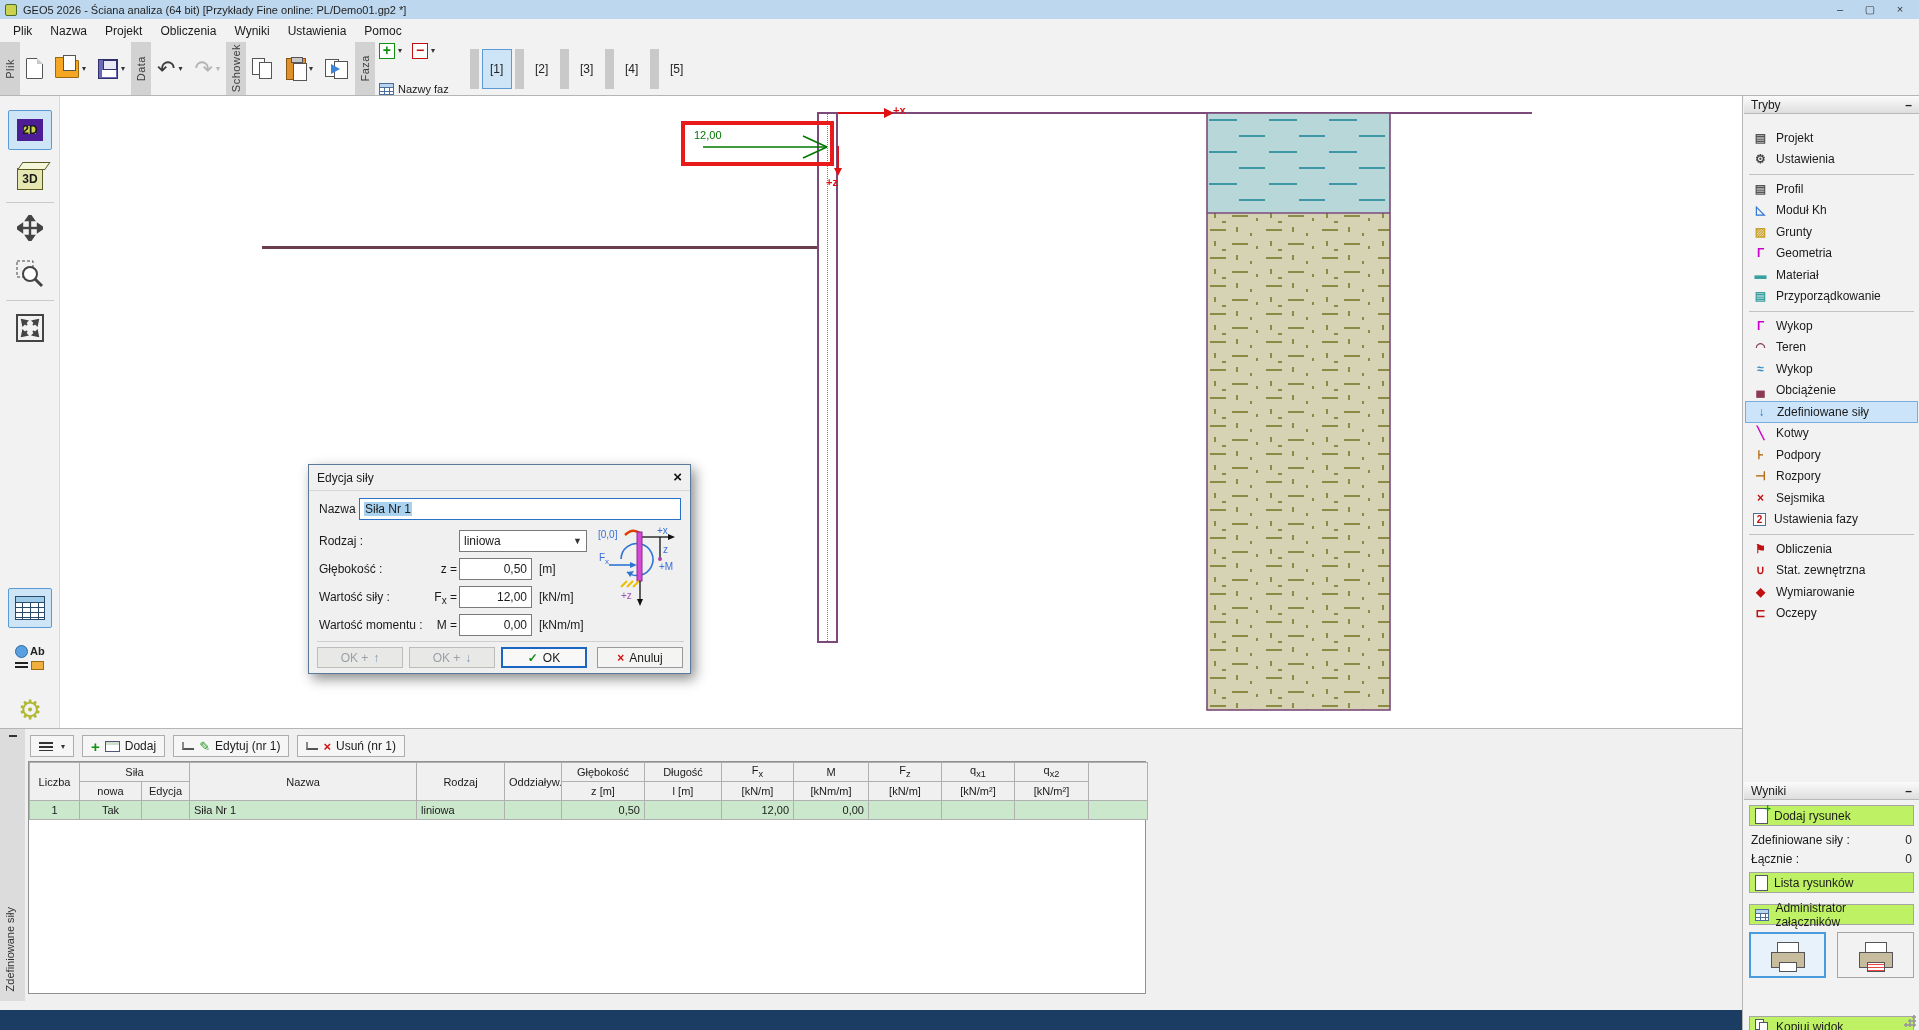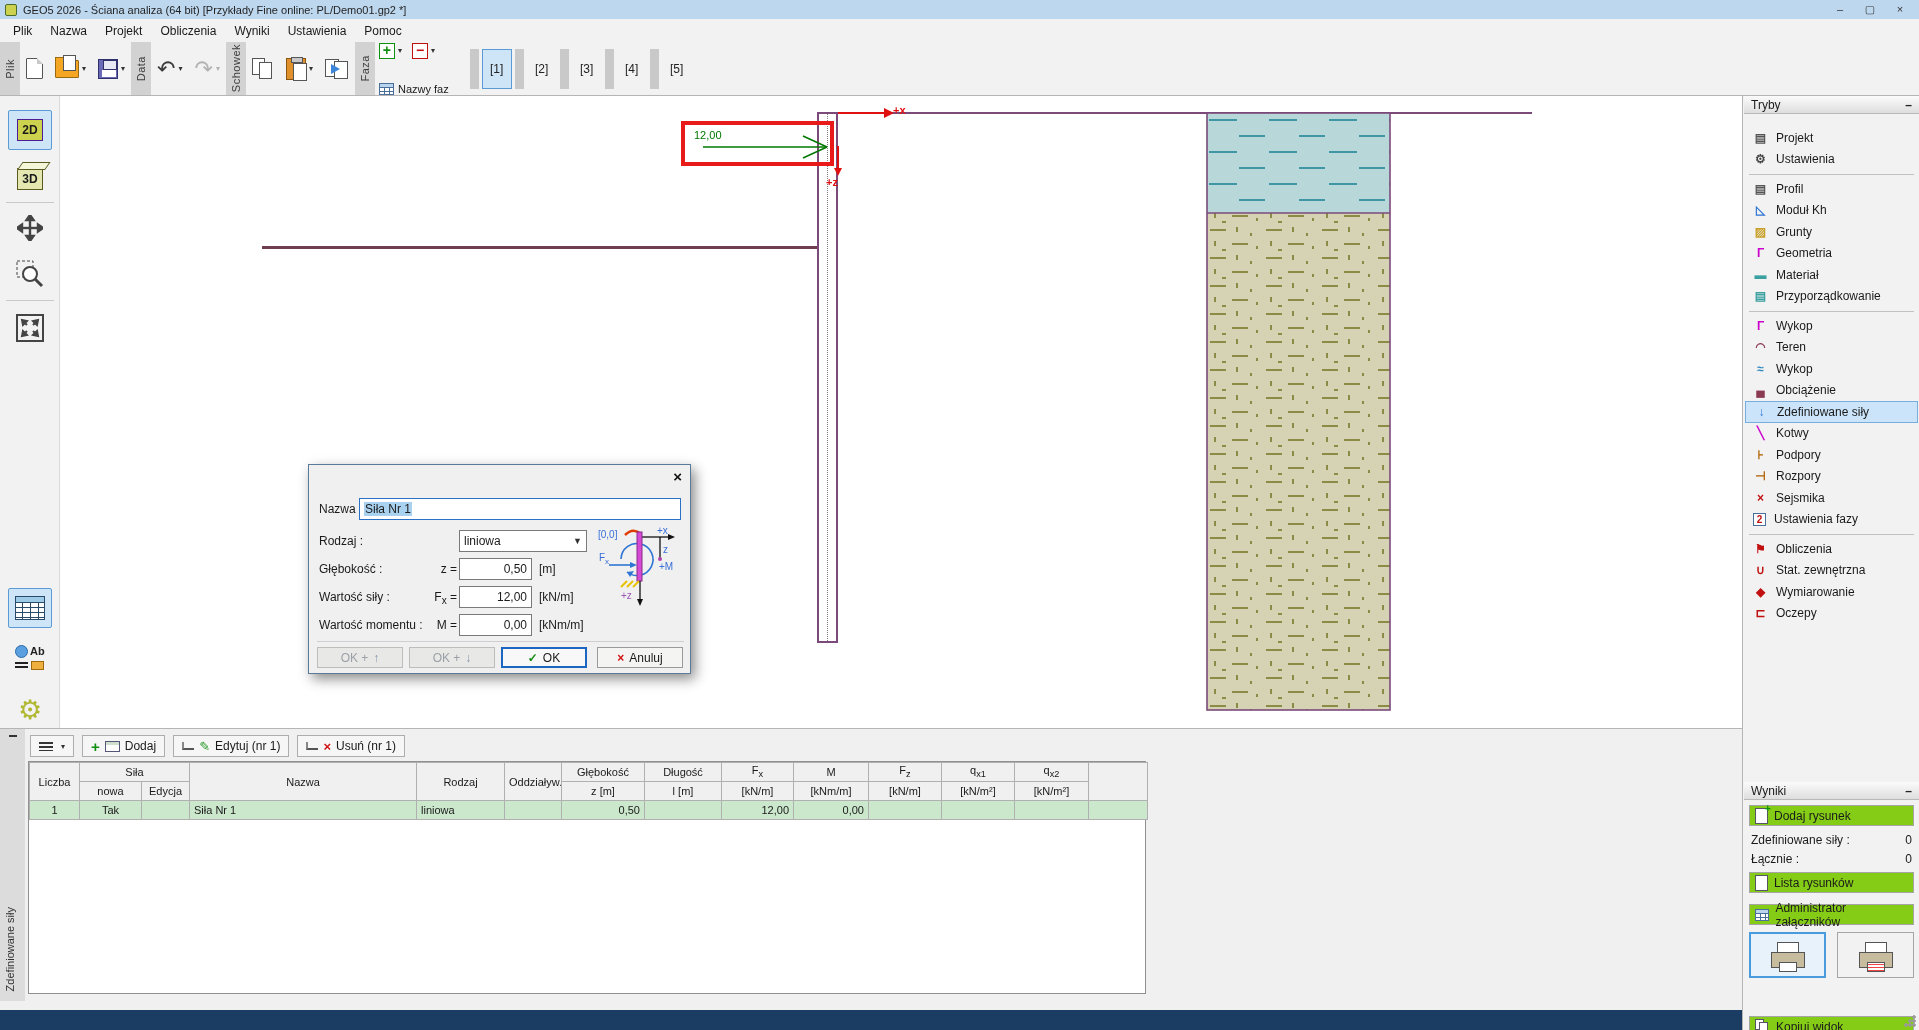--- a/index.html
+++ b/index.html
@@ -57,21 +57,21 @@
   #phases { display:flex; align-items:center; margin-left:14px; }
   .phase-grip { width:9px; height:40px; background:#c9c9c9; margin:0 3px; }
   .phase-btn { min-width:30px; height:40px; display:flex; align-items:center; justify-content:center; font-size:12px; color:#222; padding:0 6px; }
   .phase-btn.active { background:#cde5f7; border:1px solid #5b9bd5; }
 
   
   #lefttools { left:0; top:96px; width:60px; height:914px; background:#f2f2f2; border-right:1px solid #d9d9d9; }
   .ltbtn { position:absolute; left:8px; width:44px; height:40px; display:flex; align-items:center; justify-content:center; border-radius:2px; }
   .ltbtn.active { background:#cde5f7; border:1px solid #5b9bd5; }
   .lt-sep { position:absolute; left:6px; width:48px; height:1px; background:#c9c9c9; }
-  .badge2d { width:26px; height:22px; background:#cdd24e; border:1px solid #4c1d95; font-weight:bold; font-size:12px; display:flex; align-items:center; justify-content:center; }
+  .badge2d { width:26px; height:22px; background:#cdd24e; border:7px solid #4c1d95; font-weight:bold; font-size:12px; display:flex; align-items:center; justify-content:center; }
   .badge3d { width:26px; height:22px; background:#e4e8b0; border:1px solid #5a5a20; font-weight:bold; font-size:12px; display:flex; align-items:center; justify-content:center; position:relative; top:3px; }
   .badge3d:before { content:""; position:absolute; left:-1px; top:-7px; width:26px; height:6px; background:#f4f6da; border:1px solid #5a5a20; transform:skewX(-35deg); transform-origin:bottom left; }
   .icon-table { width:30px; height:24px; border:1px solid #2a4a6a; background:
       linear-gradient(#9ecbe8 5px, transparent 5px),
       linear-gradient(90deg,#2a4a6a 1px, transparent 1px) 6px 0/8px 100%,
       linear-gradient(#2a4a6a 1px, transparent 1px) 0 5px/100% 5px, #fff; }
   .icon-ab { position:relative; width:32px; height:28px; font-size:11px; }
   .icon-ab .c { position:absolute; left:1px; top:0; width:13px; height:13px; border-radius:50%; background:#5aa0e0; border:1px solid #2a6aaa; }
   .icon-ab .t { position:absolute; left:16px; top:0; font-weight:bold; color:#222; }
   .icon-ab .l { position:absolute; left:1px; top:17px; width:13px; height:8px; background:linear-gradient(#222 2px, transparent 2px) 0 0/13px 4px; }
@@ -141,21 +141,21 @@
 
   
   #sidebar { left:1742px; top:96px; width:177px; height:934px; background:#f2f2f2; border-left:1px solid #b5b5b5; }
   .panel-header { position:absolute; left:1px; width:175px; height:18px; background:linear-gradient(#fbfbfb,#dedede); border-bottom:1px solid #b9b9b9; display:flex; align-items:center; justify-content:space-between; padding:0 7px; font-size:12px; }
   .panel-min { font-weight:bold; color:#222; }
   .side-item { position:absolute; left:2px; width:173px; height:21.5px; display:flex; align-items:center; padding-left:8px; gap:8px; font-size:12px; }
   .side-item.sel { background:#cbe4f9; border:1px solid #77aede; }
   .si { width:15px; text-align:center; font-size:12px; font-weight:bold; flex:none; }
   .si-box { width:13px; height:13px; border:1px solid #4a6f9a; font-size:10px; line-height:12px; background:#fff; }
   .side-sep { position:absolute; left:6px; width:165px; height:1px; background:#c2c2c2; }
-  .res-btn { position:absolute; left:6px; width:165px; height:21px; background:#84cc16; border:1px solid #a5a5a5; display:flex; align-items:center; gap:6px; padding:0 5px; font-size:12px; }
+  .res-btn { position:absolute; left:6px; width:165px; height:21px; background:#bef264; border:1px solid #a5a5a5; display:flex; align-items:center; gap:6px; padding:0 5px; font-size:12px; }
   .res-row { position:absolute; left:8px; width:161px; display:flex; justify-content:space-between; font-size:12px; }
   .doc-ic { width:13px; height:16px; background:#fff; border:1px solid #556; position:relative; flex:none; }
   .doc-ic.plus:after { content:"+"; position:absolute; right:-4px; top:-7px; color:#119111; font-weight:bold; font-size:11px; }
   .doc-ic.lines { background:linear-gradient(#99a 1px, transparent 1px) 2px 3px/9px 4px no-repeat #fff, #fff; }
   .copy-ic { width:15px; height:15px; position:relative; flex:none; }
   .copy-ic i { position:absolute; width:9px; height:11px; border:1px solid #556; background:#fff; }
   .copy-ic i.b1 { left:0; top:0; } .copy-ic i.b2 { left:4px; top:3px; }
   .print-btn { position:absolute; width:77px; height:46px; background:#f2f2f2; border:1px solid #a5a5a5; display:flex; align-items:center; justify-content:center; }
   .print-btn.sel { border:2px solid #4a9ade; background:#e8f2fb; }
   .printer { position:relative; width:34px; height:26px; }
@@ -365,20 +365,23 @@
     </defs>
     <rect x="1" y="1" width="183" height="100" fill="#b7d7d8"></rect>
     <rect x="1" y="1" width="183" height="100" fill="url(#waterpat)"></rect>
     <rect x="1" y="101" width="183" height="497" fill="#d6d2b4"></rect>
     <rect x="1" y="101" width="183" height="497" fill="url(#soilpat)"></rect>
     <rect x="1" y="1" width="183" height="597" fill="none" stroke="#7b4a7b" stroke-width="1.6"></rect>
     <line x1="1" y1="101" x2="184" y2="101" stroke="#7b4a7b" stroke-width="1.6"></line>
   </svg>
 
   <div class="abs" id="dialog">
+    <div id="dialog-title">
+        <span>Edycja siły</span>
+      </div>
     <div id="dialog-close">×</div>
 
     <div class="dlg-label" style="top:37px">Nazwa :</div>
     <div class="dlg-input" id="name-input">
         <span class="selhl">Siła Nr 1</span>
       </div>
 
     <div class="dlg-label" style="top:69px">Rodzaj :</div>
     <div class="dlg-input" id="type-select">
       <span>liniowa</span>

